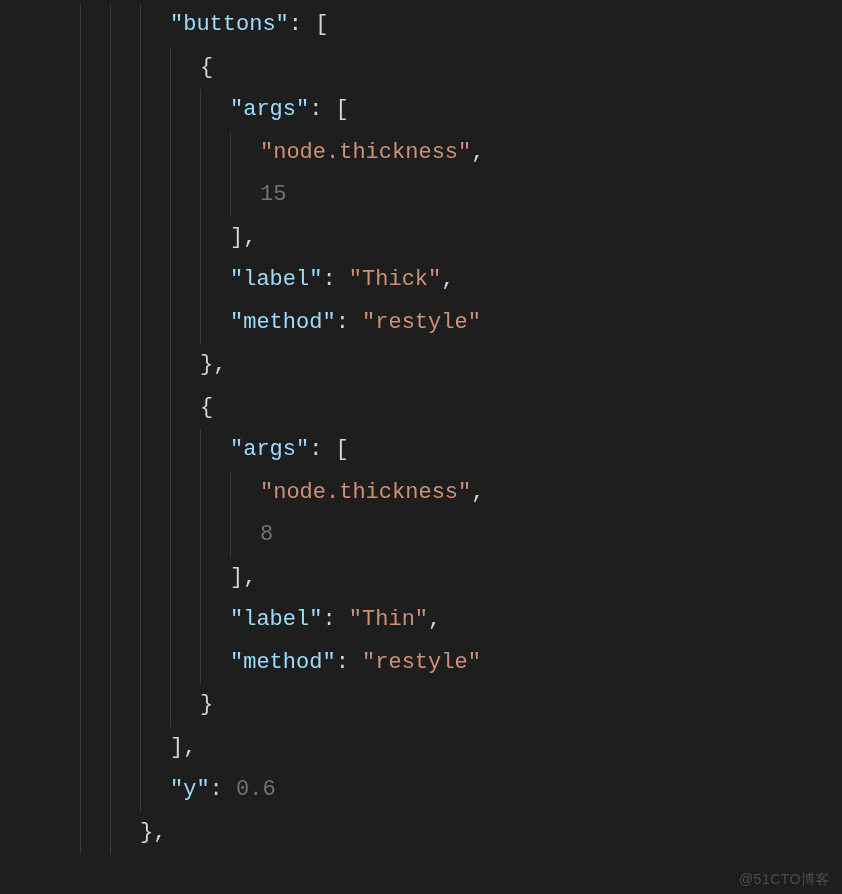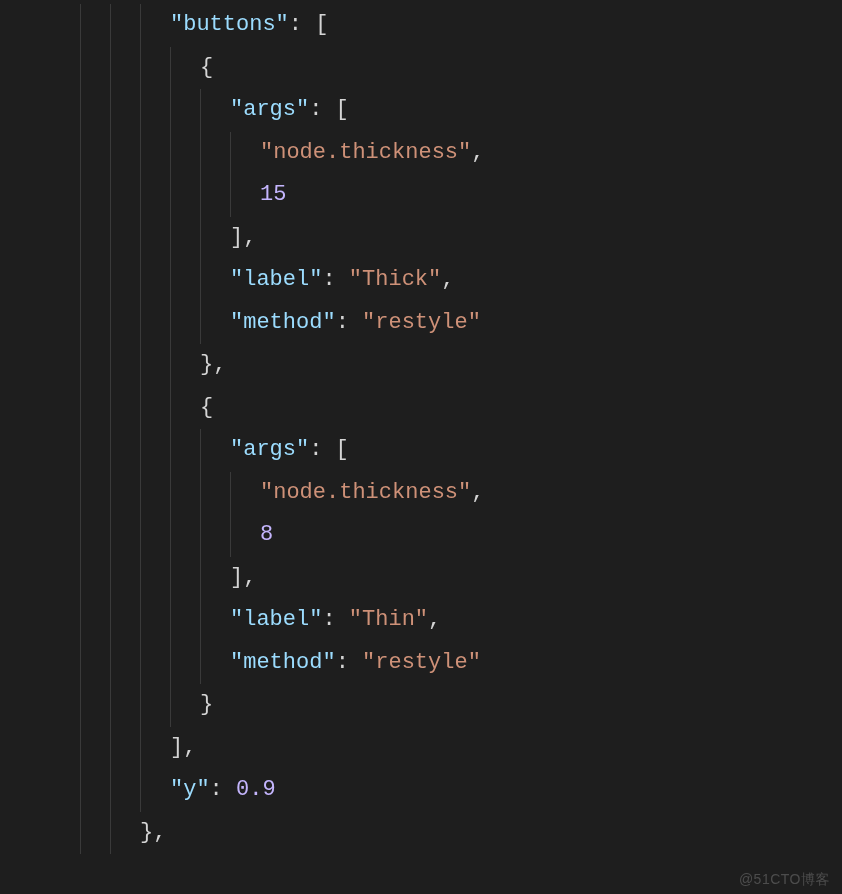--- a/index.html
+++ b/index.html
@@ -35,21 +35,21 @@
     background: #3a3a3a;
   }
   .code {
     position: absolute;
     top: 0;
     left: 0;
   }
   .key    { color: #9cdcfe; }
   .punc   { color: #d4d4d4; }
   .string { color: #ce9178; }
-  .number { color: #c4b5fd; }
+  .number { color: #737373; }
   .watermark {
     position: absolute;
     right: 12px;
     bottom: 8px;
     font-family: Arial, sans-serif;
     font-size: 14px;
     line-height: 1;
     color: #666;
     opacity: 0.65;
     letter-spacing: 0.5px;
@@ -70,16 +70,16 @@
     <div class="line"><div class="guides"><div class="guide" style="left: 80px;"></div><div class="guide" style="left: 110px;"></div><div class="guide" style="left: 140px;"></div><div class="guide" style="left: 170px;"></div></div><span class="code" style="left: 200px;"><span class="punc">},</span></span></div>
     <div class="line"><div class="guides"><div class="guide" style="left: 80px;"></div><div class="guide" style="left: 110px;"></div><div class="guide" style="left: 140px;"></div><div class="guide" style="left: 170px;"></div></div><span class="code" style="left: 200px;"><span class="punc">{</span></span></div>
     <div class="line"><div class="guides"><div class="guide" style="left: 80px;"></div><div class="guide" style="left: 110px;"></div><div class="guide" style="left: 140px;"></div><div class="guide" style="left: 170px;"></div><div class="guide" style="left: 200px;"></div></div><span class="code" style="left: 230px;"><span class="key">"args"</span><span class="punc">: [</span></span></div>
     <div class="line"><div class="guides"><div class="guide" style="left: 80px;"></div><div class="guide" style="left: 110px;"></div><div class="guide" style="left: 140px;"></div><div class="guide" style="left: 170px;"></div><div class="guide" style="left: 200px;"></div><div class="guide" style="left: 230px;"></div></div><span class="code" style="left: 260px;"><span class="string">"node.thickness"</span><span class="punc">,</span></span></div>
     <div class="line"><div class="guides"><div class="guide" style="left: 80px;"></div><div class="guide" style="left: 110px;"></div><div class="guide" style="left: 140px;"></div><div class="guide" style="left: 170px;"></div><div class="guide" style="left: 200px;"></div><div class="guide" style="left: 230px;"></div></div><span class="code" style="left: 260px;"><span class="number">8</span></span></div>
     <div class="line"><div class="guides"><div class="guide" style="left: 80px;"></div><div class="guide" style="left: 110px;"></div><div class="guide" style="left: 140px;"></div><div class="guide" style="left: 170px;"></div><div class="guide" style="left: 200px;"></div></div><span class="code" style="left: 230px;"><span class="punc">],</span></span></div>
     <div class="line"><div class="guides"><div class="guide" style="left: 80px;"></div><div class="guide" style="left: 110px;"></div><div class="guide" style="left: 140px;"></div><div class="guide" style="left: 170px;"></div><div class="guide" style="left: 200px;"></div></div><span class="code" style="left: 230px;"><span class="key">"label"</span><span class="punc">: </span><span class="string">"Thin"</span><span class="punc">,</span></span></div>
     <div class="line"><div class="guides"><div class="guide" style="left: 80px;"></div><div class="guide" style="left: 110px;"></div><div class="guide" style="left: 140px;"></div><div class="guide" style="left: 170px;"></div><div class="guide" style="left: 200px;"></div></div><span class="code" style="left: 230px;"><span class="key">"method"</span><span class="punc">: </span><span class="string">"restyle"</span></span></div>
     <div class="line"><div class="guides"><div class="guide" style="left: 80px;"></div><div class="guide" style="left: 110px;"></div><div class="guide" style="left: 140px;"></div><div class="guide" style="left: 170px;"></div></div><span class="code" style="left: 200px;"><span class="punc">}</span></span></div>
     <div class="line"><div class="guides"><div class="guide" style="left: 80px;"></div><div class="guide" style="left: 110px;"></div><div class="guide" style="left: 140px;"></div></div><span class="code" style="left: 170px;"><span class="punc">],</span></span></div>
-    <div class="line"><div class="guides"><div class="guide" style="left: 80px;"></div><div class="guide" style="left: 110px;"></div><div class="guide" style="left: 140px;"></div></div><span class="code" style="left: 170px;"><span class="key">"y"</span><span class="punc">: </span><span class="number">0.9</span></span></div>
+    <div class="line"><div class="guides"><div class="guide" style="left: 80px;"></div><div class="guide" style="left: 110px;"></div><div class="guide" style="left: 140px;"></div></div><span class="code" style="left: 170px;"><span class="key">"y"</span><span class="punc">: </span><span class="number">0.6</span></span></div>
     <div class="line"><div class="guides"><div class="guide" style="left: 80px;"></div><div class="guide" style="left: 110px;"></div></div><span class="code" style="left: 140px;"><span class="punc">},</span></span></div>
   </div>
 <div class="watermark">@51CTO博客</div>
 
 </body></html>

